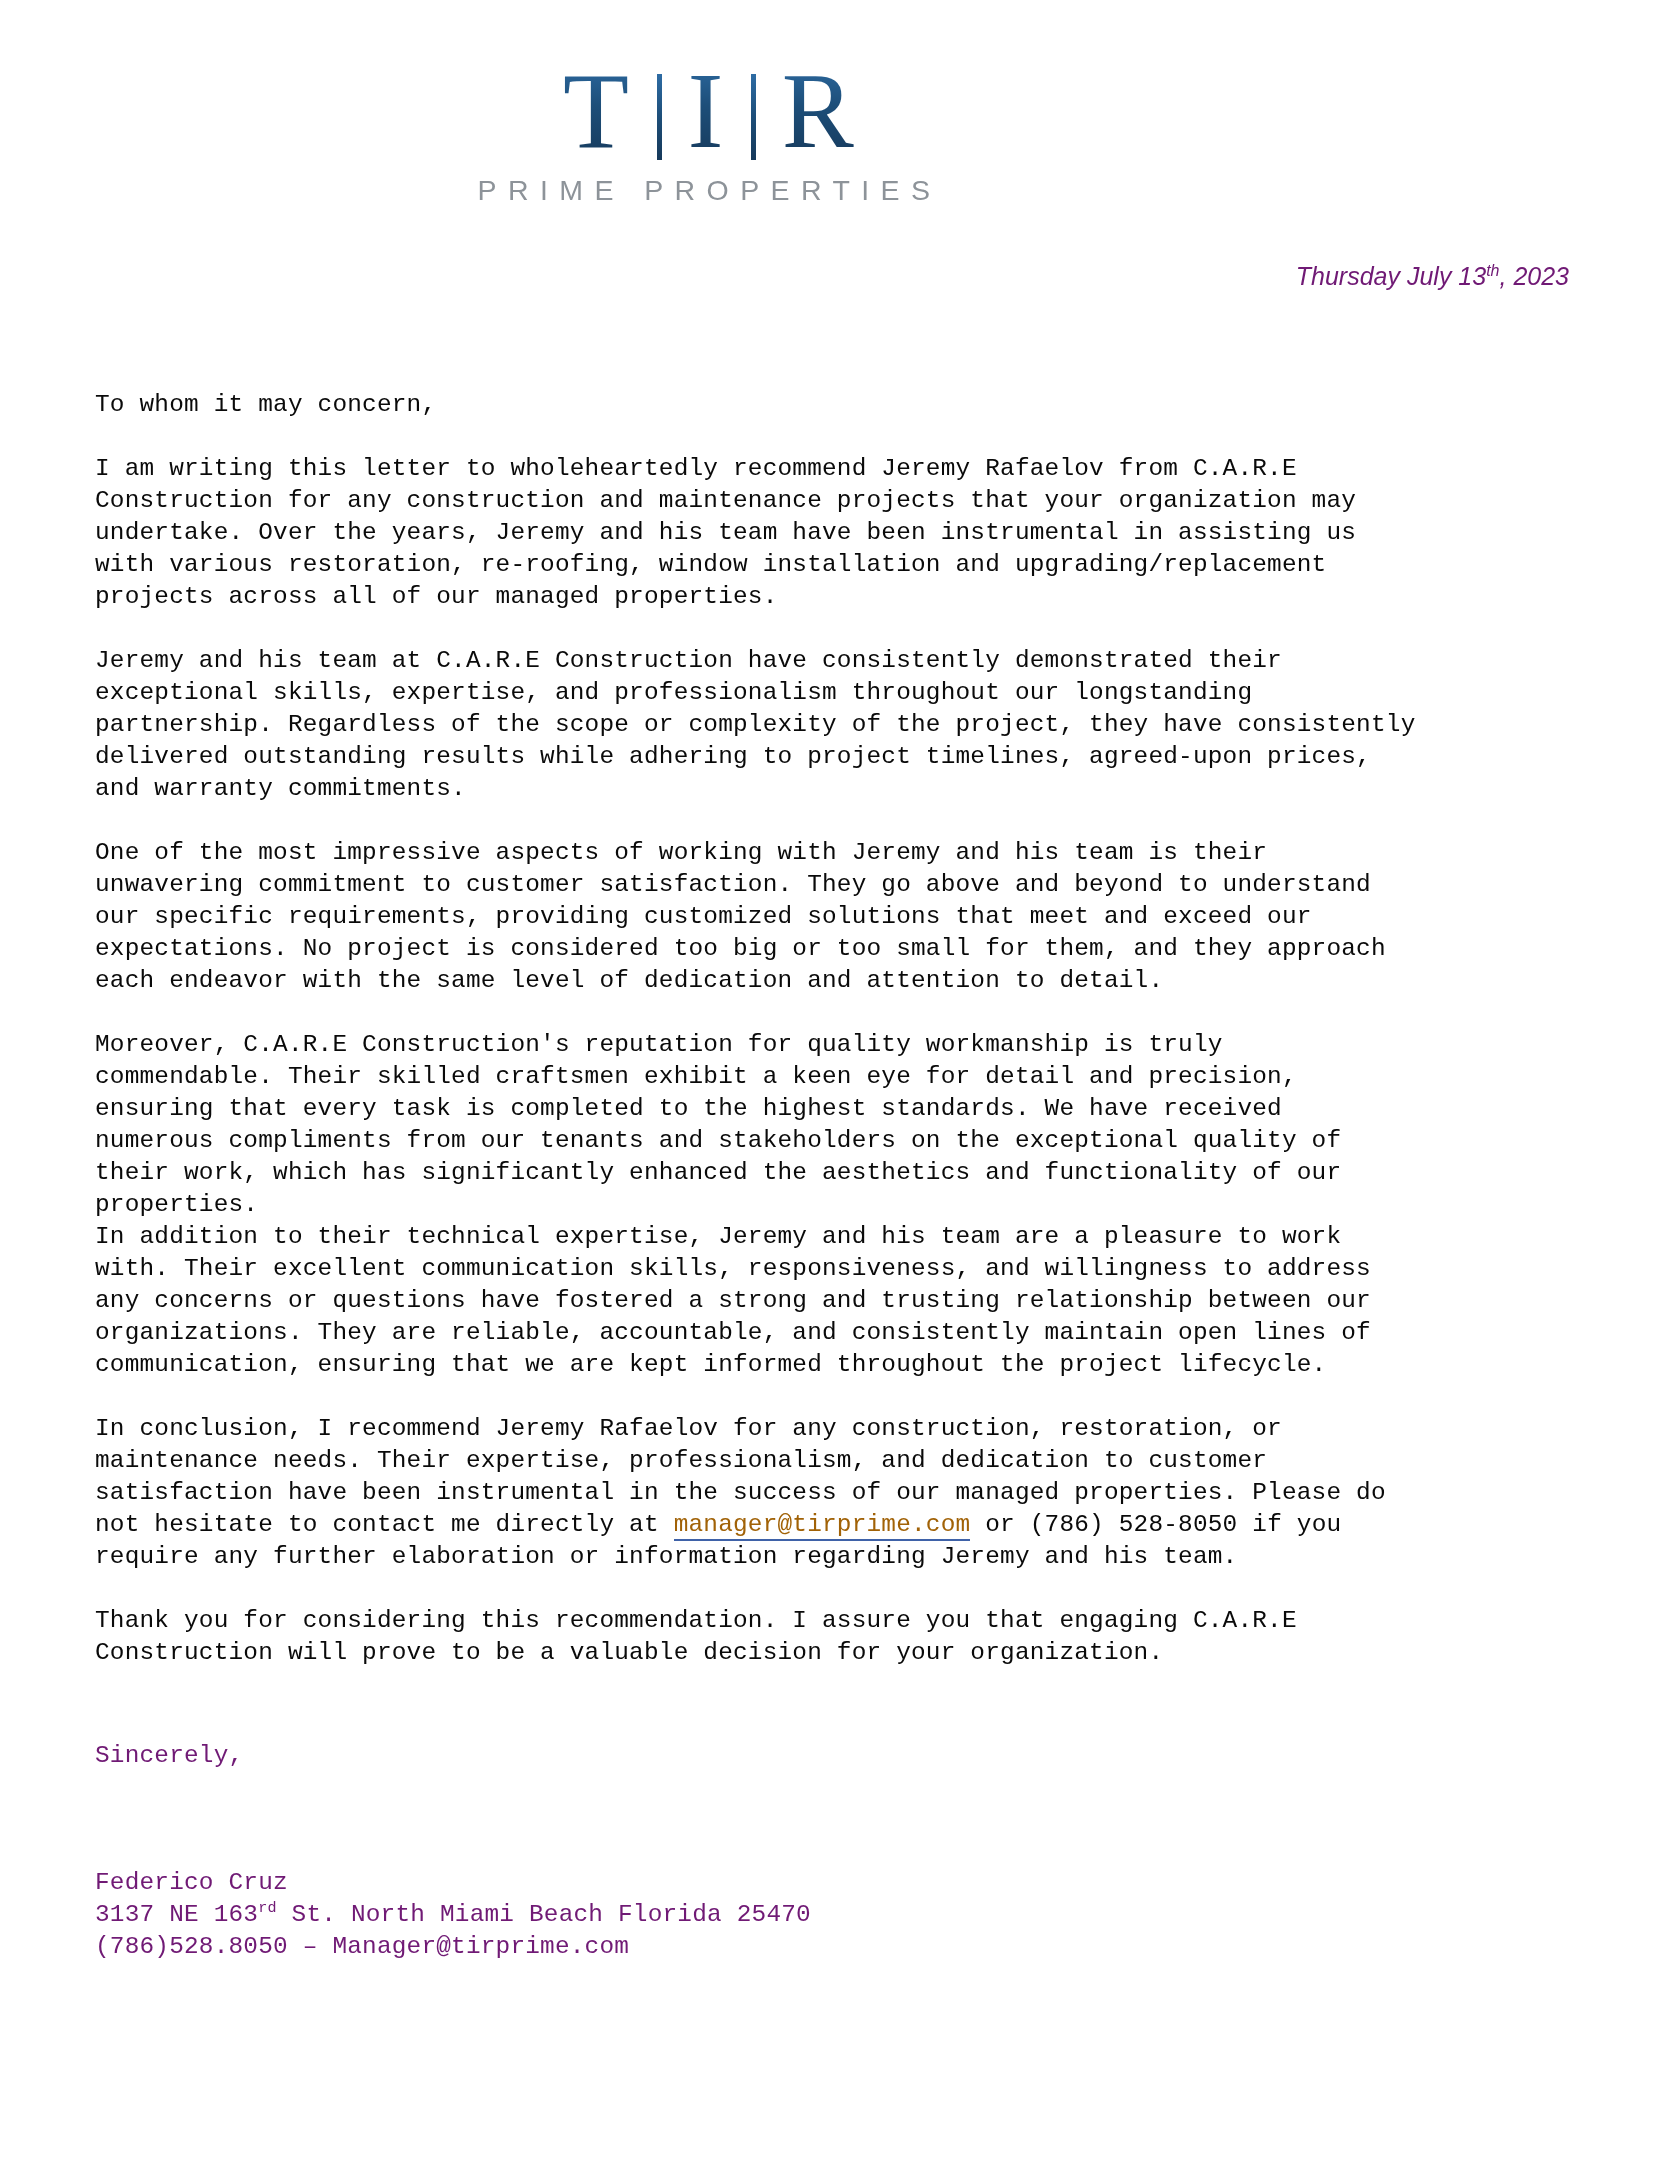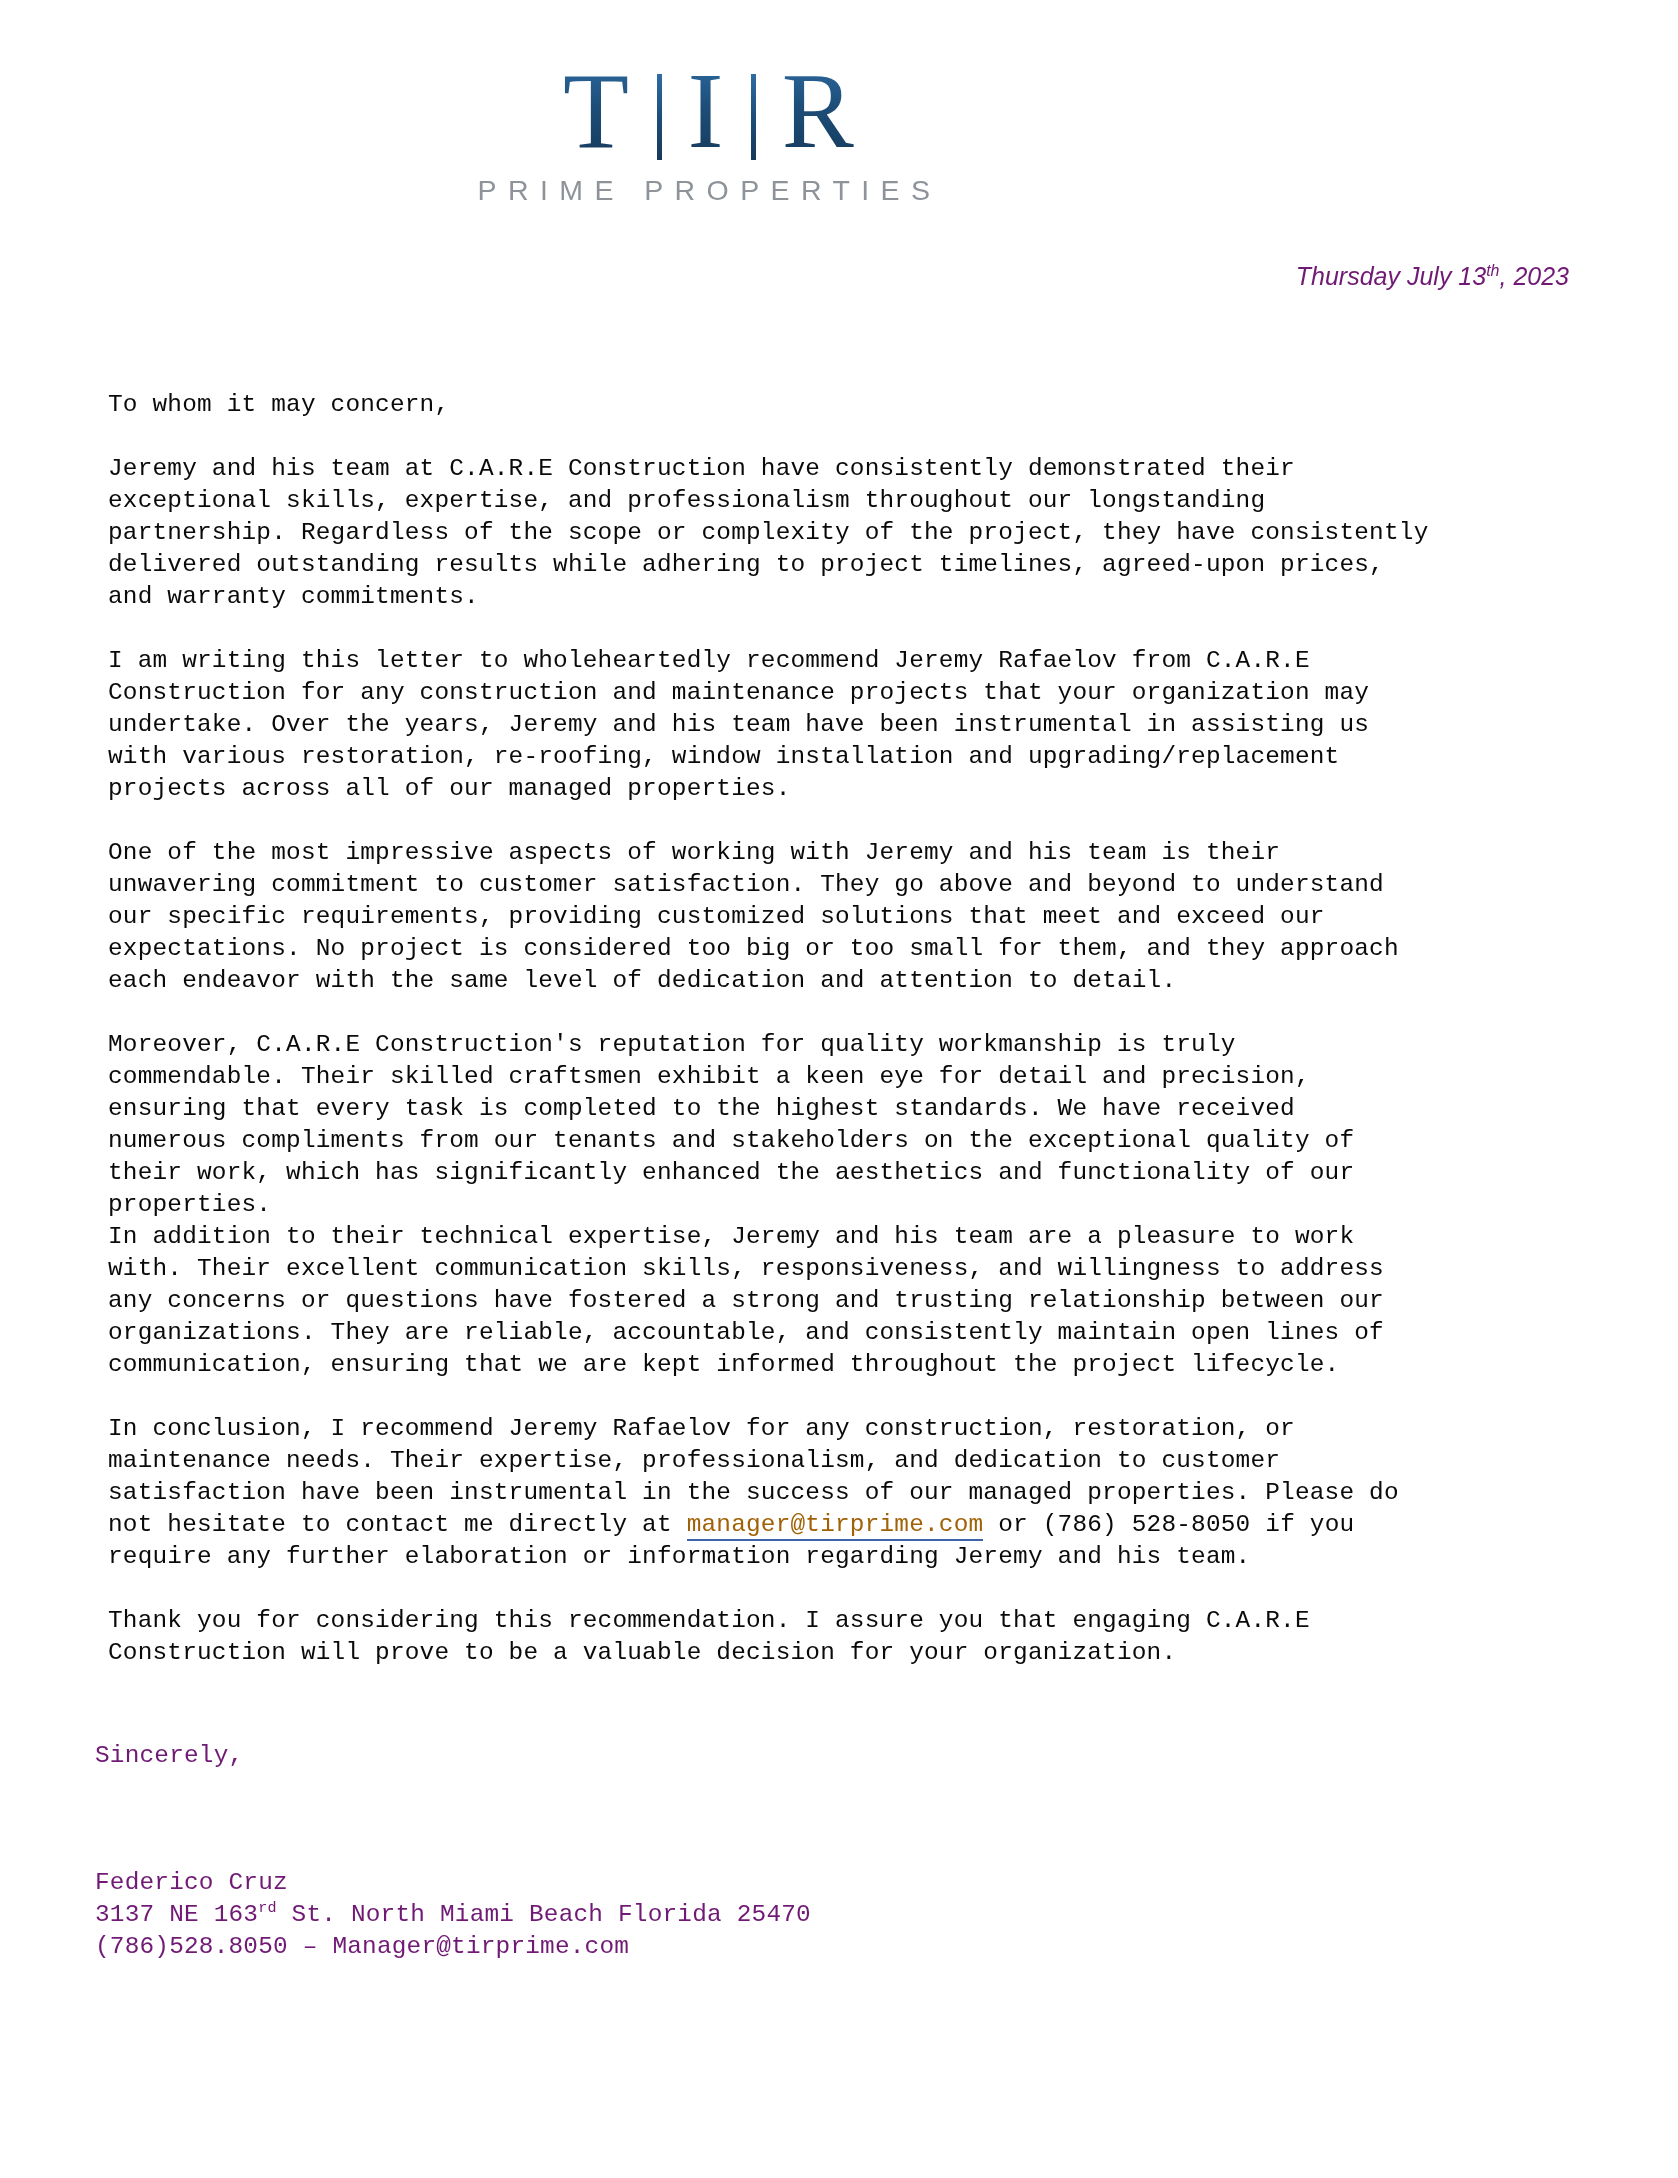--- a/index.html
+++ b/index.html
@@ -78,21 +78,21 @@
   }
   .date-line sup {
     font-size: 0.64em;
     vertical-align: super;
     line-height: 0;
   }
 
   
   .letter-body {
     position: absolute;
-    left: 108px;
+    left: 95px;
     top: 389px;
     width: 1497px;
     font-family: "Liberation Mono", "DejaVu Sans Mono", monospace;
     font-size: 24.4px;
     line-height: 32px;
     color: #0a0a0a;
     letter-spacing: 0.2px;
   }
   .para {
     margin: 0 0 32px 0;
@@ -144,30 +144,30 @@
     <div class="logo-mark">
       <span class="logo-letter">T</span><span class="logo-bar"></span><span class="logo-letter">I</span><span class="logo-bar"></span><span class="logo-letter">R</span>
     </div>
     <div class="logo-sub">PRIME PROPERTIES</div>
   </div>
 
   <div class="date-line"><span>Thursday July 13</span><sup>th</sup><span>, 2023</span></div>
 
   <div class="letter-body">
     <p class="para">To whom it may concern,</p>
+    <p class="para">I am writing this letter to wholeheartedly recommend Jeremy Rafaelov from C.A.R.E
+Construction for any construction and maintenance projects that your organization may
+undertake. Over the years, Jeremy and his team have been instrumental in assisting us
+with various restoration, re-roofing, window installation and upgrading/replacement
+projects across all of our managed properties.</p>
     <p class="para">Jeremy and his team at C.A.R.E Construction have consistently demonstrated their
 exceptional skills, expertise, and professionalism throughout our longstanding
 partnership. Regardless of the scope or complexity of the project, they have consistently
 delivered outstanding results while adhering to project timelines, agreed-upon prices,
 and warranty commitments.</p>
-    <p class="para">I am writing this letter to wholeheartedly recommend Jeremy Rafaelov from C.A.R.E
-Construction for any construction and maintenance projects that your organization may
-undertake. Over the years, Jeremy and his team have been instrumental in assisting us
-with various restoration, re-roofing, window installation and upgrading/replacement
-projects across all of our managed properties.</p>
     <p class="para">One of the most impressive aspects of working with Jeremy and his team is their
 unwavering commitment to customer satisfaction. They go above and beyond to understand
 our specific requirements, providing customized solutions that meet and exceed our
 expectations. No project is considered too big or too small for them, and they approach
 each endeavor with the same level of dedication and attention to detail.</p>
     <p class="para tight">Moreover, C.A.R.E Construction's reputation for quality workmanship is truly
 commendable. Their skilled craftsmen exhibit a keen eye for detail and precision,
 ensuring that every task is completed to the highest standards. We have received
 numerous compliments from our tenants and stakeholders on the exceptional quality of
 their work, which has significantly enhanced the aesthetics and functionality of our

